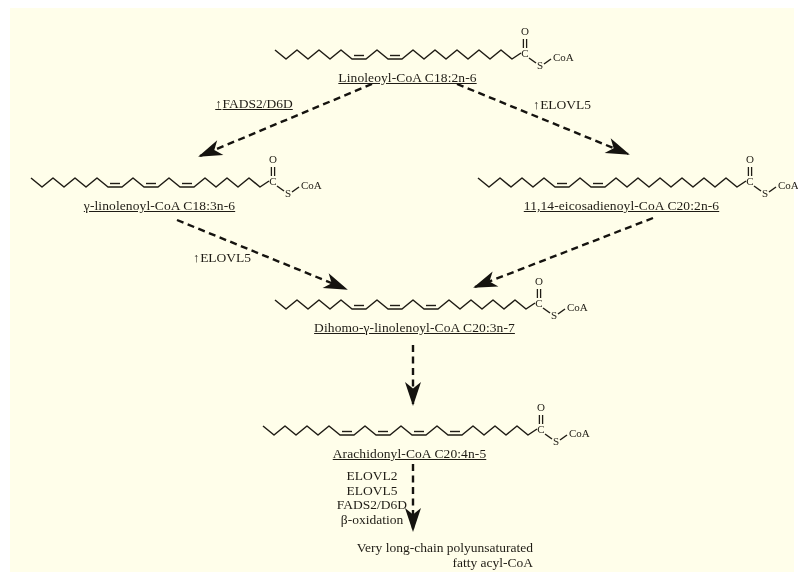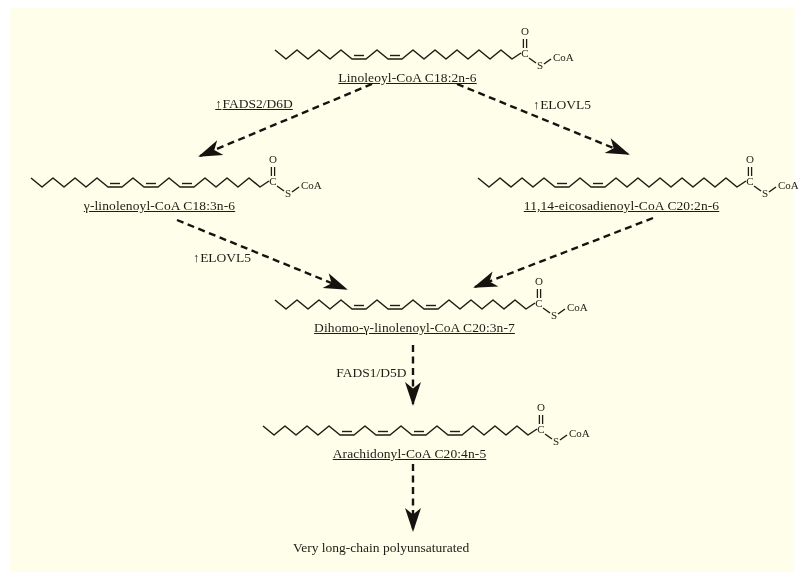--- a/index.html
+++ b/index.html
@@ -8,21 +8,21 @@
   .panel{position:absolute;left:10px;top:8px;width:784px;height:564px;background:#fffeea;}
   .overlay{position:absolute;left:0;top:0;width:798px;height:585px;pointer-events:none;}
   .mol{position:absolute;}
   .mol svg{display:block;}
   .mol-label{text-align:center;font-size:13.5px;line-height:15px;margin-top:-2px;letter-spacing:.1px;text-decoration:underline;}
   .enz{position:absolute;width:130px;text-align:center;font-size:13.5px;line-height:15px;white-space:nowrap;}
   .enz .up{font-size:12.5px;padding-right:1px;}
   .cascade{position:absolute;left:302px;top:461px;width:120px;text-align:center;
            font-size:13.5px;line-height:13.5px;}
   .cascade div{margin:0 0 1px 0;}
-  .product{position:absolute;left:283px;top:533px;width:240px;text-align:left;
+  .product{position:absolute;left:283px;top:533px;width:240px;text-align:right;
            font-size:13.5px;line-height:14.5px;}
 </style>
 </head>
 <body>
 
 <div class="stage">
   <div class="panel">
 
     <svg class="overlay" width="798" height="585" viewBox="0 0 798 585">
       <defs>
@@ -131,23 +131,27 @@
 
     <div class="enz" style="left:179px;top:88px;text-decoration:underline;">
       <span class="up">↑</span><span>FADS2/D6D</span>
     </div>
     <div class="enz" style="left:487px;top:89px;">
       <span class="up">↑</span><span>ELOVL5</span>
     </div>
     <div class="enz" style="left:147px;top:242px;">
       <span class="up">↑</span><span>ELOVL5</span>
     </div>
-    <div class="enz" style="left:296px;top:357px;">
-      <span class="up"></span><span>FADS1/D5D</span>
+
+    <div class="cascade">
+      <div>ELOVL2</div>
+      <div>ELOVL5</div>
+      <div>FADS2/D6D</div>
+      <div>β-oxidation</div>
     </div>
-
 
     <div class="product">
       <div>Very long-chain polyunsaturated</div>
+      <div>fatty acyl-CoA</div>
     </div>
 
   </div>
 </div>
 
 </body></html>

